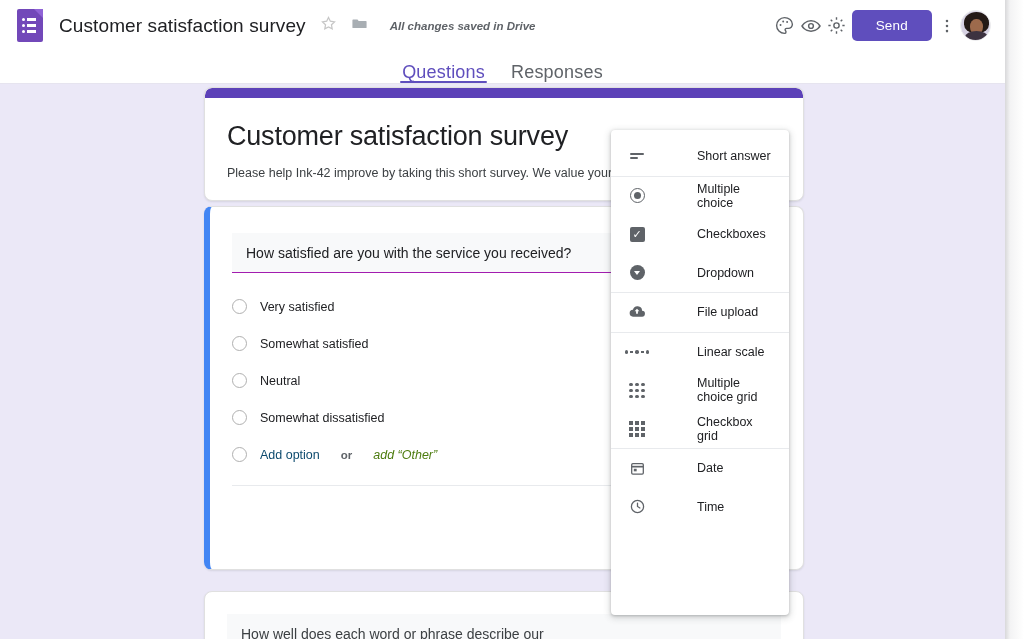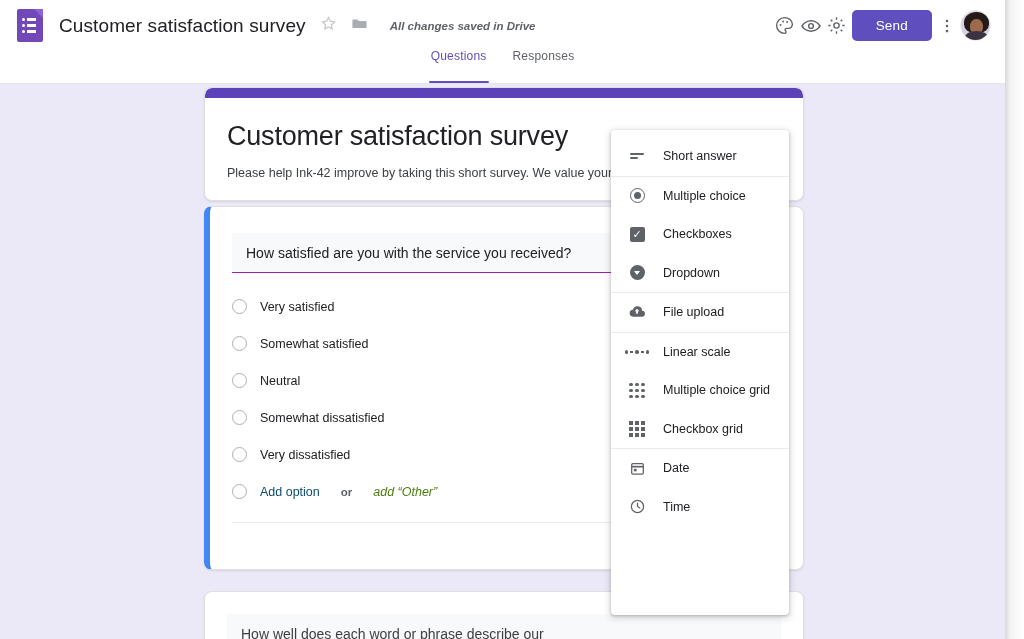--- a/index.html
+++ b/index.html
@@ -109,22 +109,22 @@
   
   .tabbar {
     position: absolute; left: 0; top: 51px;
     width: 1005px; height: 33px;
     background: #fff;
     display: flex; align-items: flex-end; justify-content: center;
     gap: 26px;
     border-bottom: 1px solid #e6e4ef;
   }
   .tab {
-    font-size: 12px; color: #5f6368;
-    padding-bottom: 20px; cursor: pointer; position: relative;
+    font-size: 18px; color: #5f6368;
+    padding-bottom: 0; cursor: pointer; position: relative;
     letter-spacing: .2px;
   }
   .tab.active { color: #5f4ebd; font-weight: 500; }
   .tab.active::after {
     content: ""; position: absolute; left: -2px; right: -2px; bottom: 0;
     height: 2.5px; background: #5f4ebd; border-radius: 2px;
   }
 
   
   .form-area {
@@ -208,20 +208,21 @@
     overflow: hidden;
     z-index: 30;
   }
   .menu-group + .menu-group { border-top: 1px solid #e8eaed; }
   .menu-item {
     display: flex; align-items: center;
     height: 38.5px;
     padding: 0 16px;
     font-size: 12.5px; color: #202124;
     cursor: pointer;
+    gap: 34px;
   }
   .menu-group:first-child .menu-item:first-child { margin-top: 7px; }
   .mi-icon {
     width: 20px; height: 20px; margin-right: 16px;
     display: flex; align-items: center; justify-content: center;
     flex: none; color: #5f6368;
   }
   
   .ic-lines { display: flex; flex-direction: column; gap: 2px; align-items: flex-start; }
   .ic-lines i { display: block; height: 2px; background: #5f6368; border-radius: 1px; }
@@ -358,24 +359,20 @@
           <div class="opt-row">
             <span class="radio"></span>
             <span>Neutral</span>
           </div>
           <div class="opt-row">
             <span class="radio"></span>
             <span>Somewhat dissatisfied</span>
           </div>
           <div class="opt-row">
             <span class="radio"></span>
-            <span>Very dissatisfied</span>
-          </div>
-          <div class="opt-row">
-            <span class="radio"></span>
             <span class="opt-add">Add option</span>
             <span class="opt-or">or</span>
             <span class="opt-other">add “Other”</span>
           </div>
         </div>
 
         <div class="q-divider"></div>
         <div class="q-toolbar">
           <span>
             <svg width="20" height="20" viewBox="0 0 24 24" fill="none" stroke="#5f6368" stroke-width="1.6">

